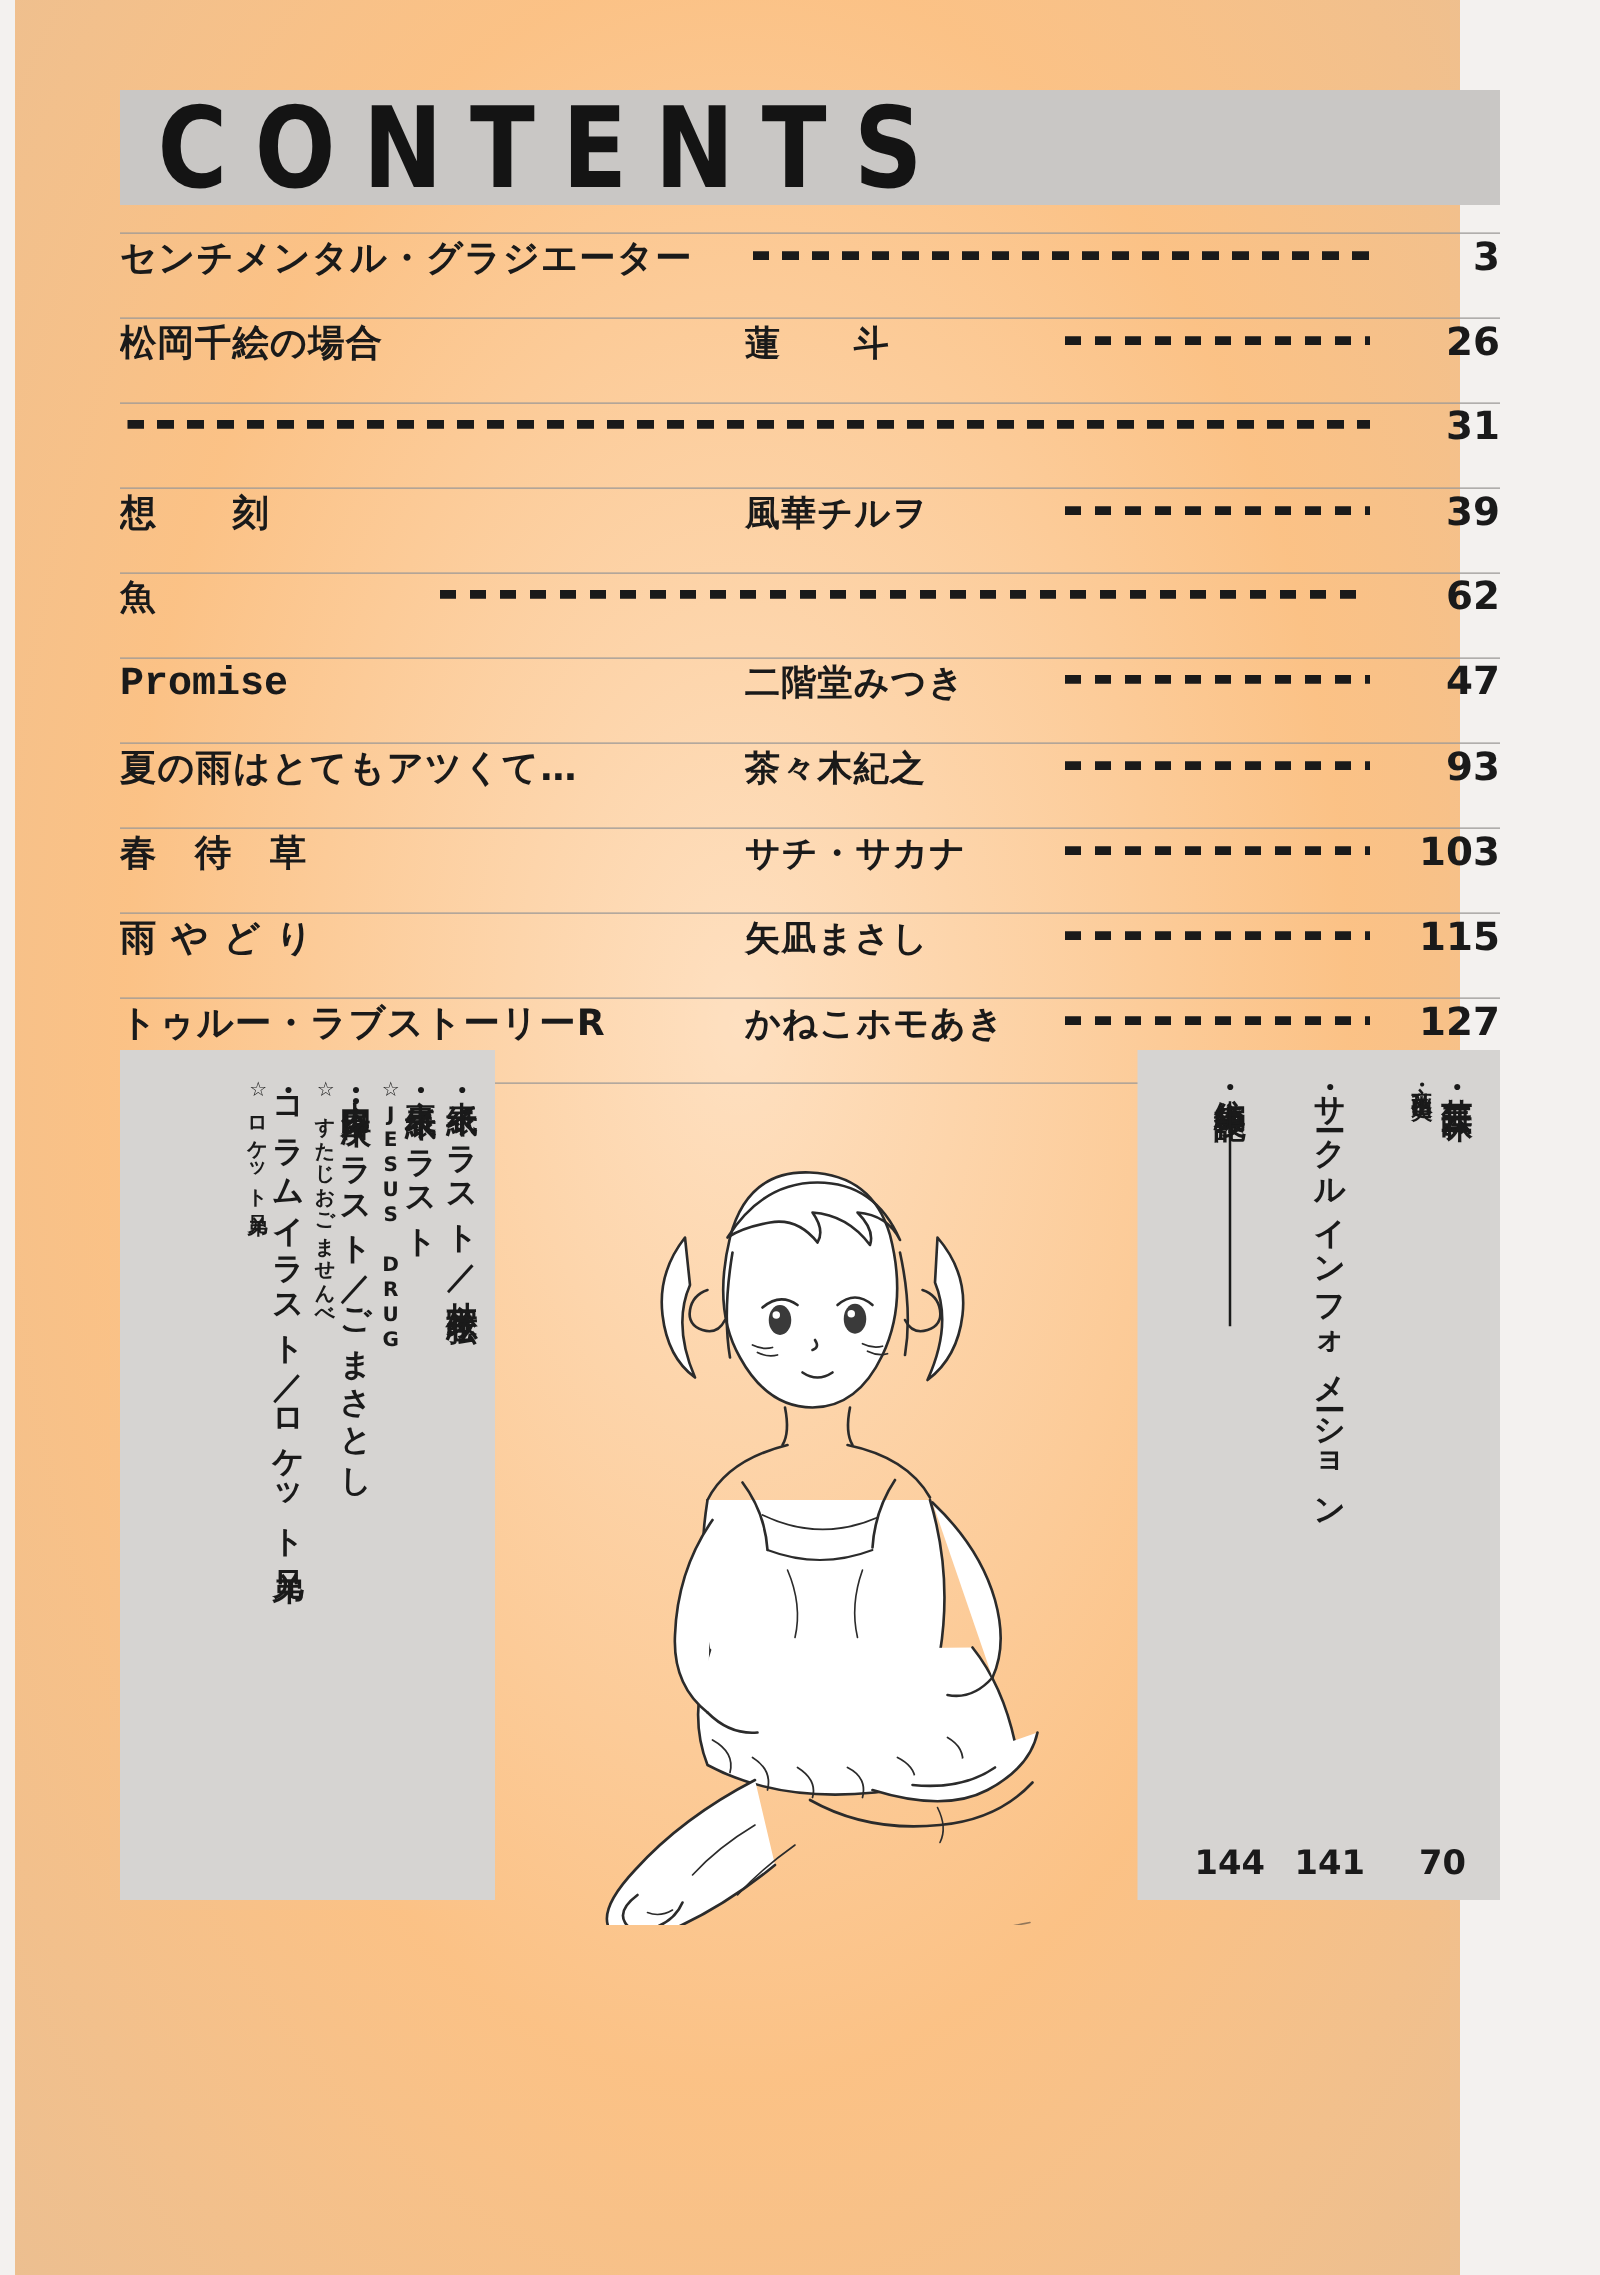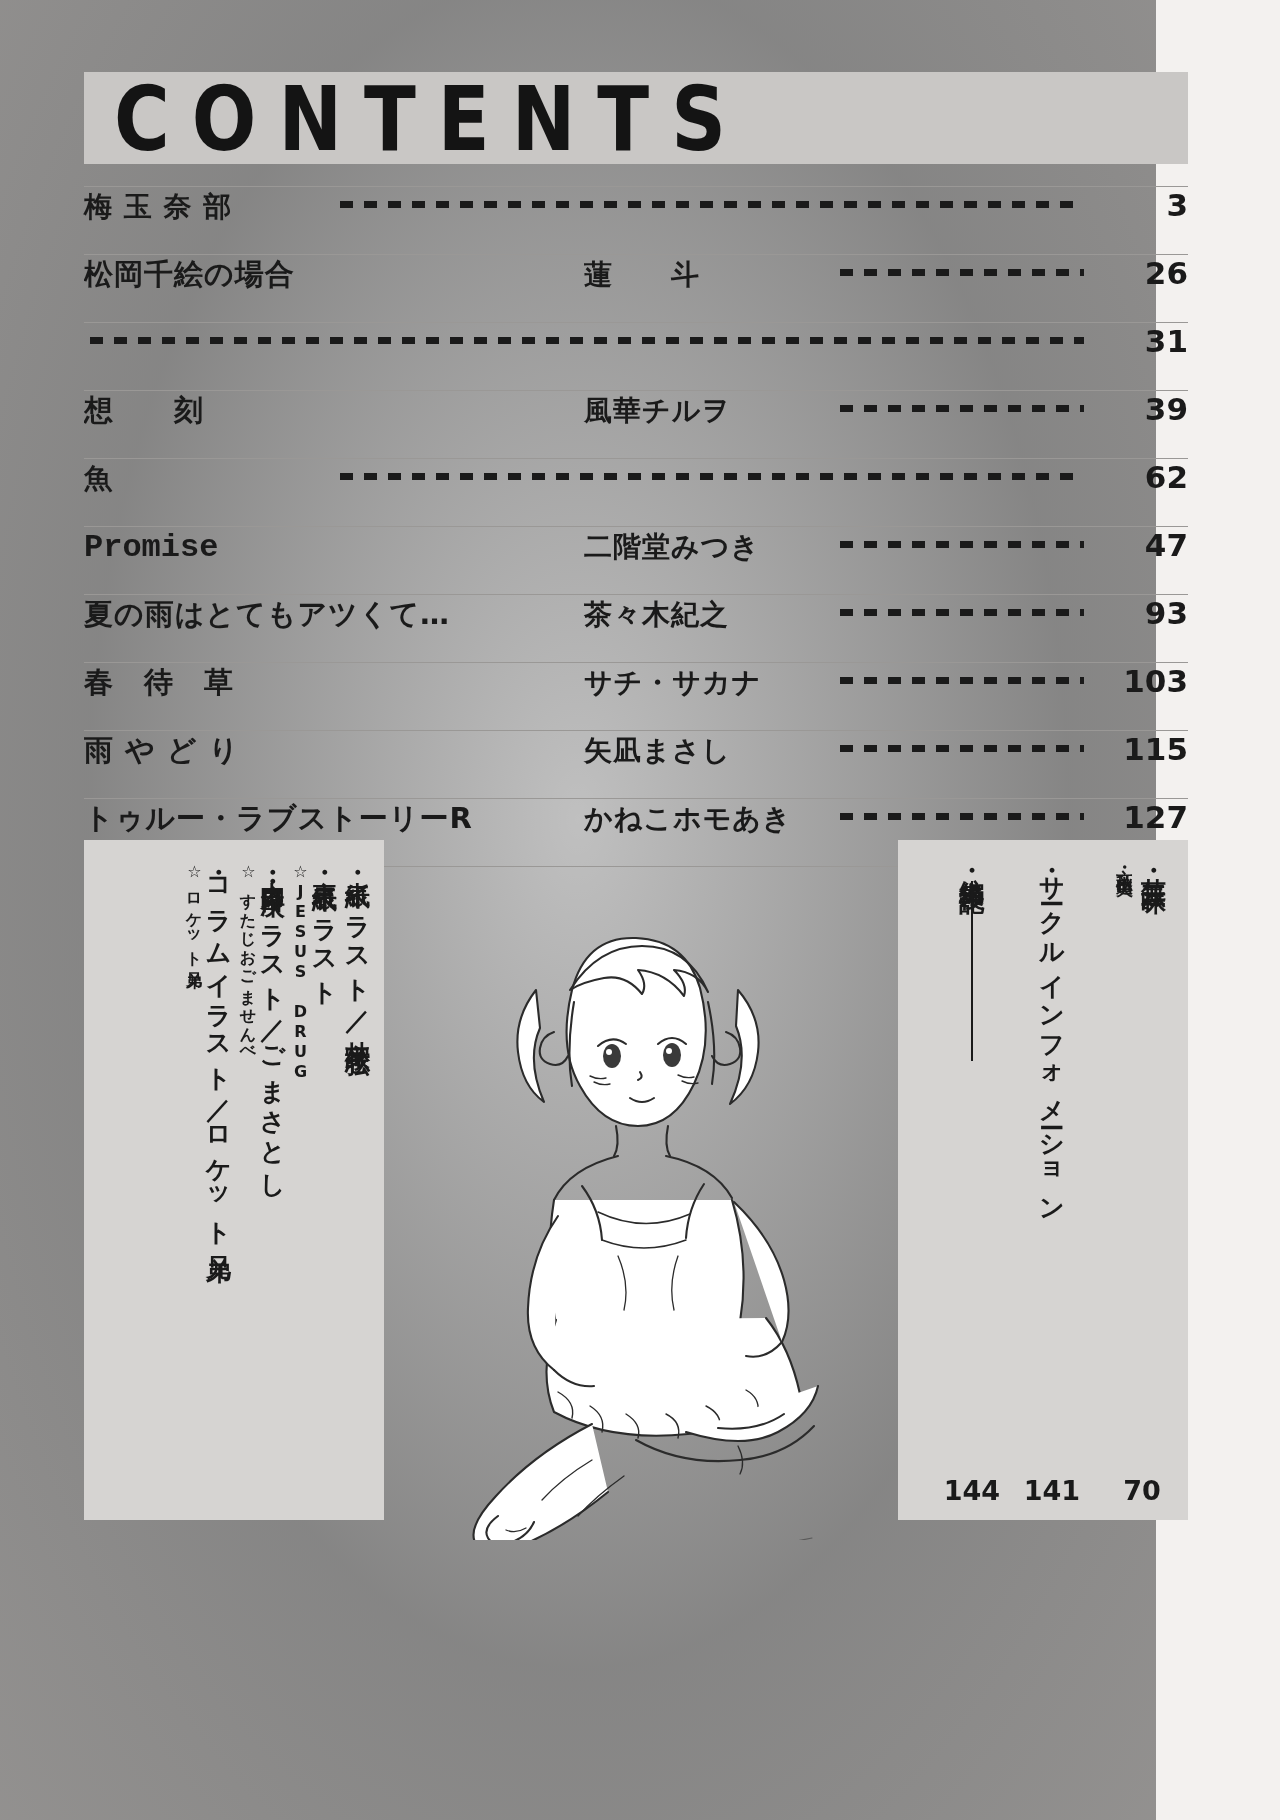--- a/index.html
+++ b/index.html
@@ -6,22 +6,22 @@
   body{
     width:1280px;height:1820px;
     background:#f3f1ef;
     font-family:"DejaVu Sans","Liberation Sans",sans-serif;
     color:#1a1a1a;
     position:relative;
     overflow:hidden;
   }
   .page{
     position:absolute;
-    left:0;top:0;width:1156px;height:1820px;
-    background:#737373;
+    left:12px;top:0;width:1156px;height:1820px;
+    background:#fdba74;
   }
   
   .page:before{
     content:"";position:absolute;inset:0;
     background:radial-gradient(ellipse at 50% 45%, rgba(255,255,255,0.55) 0%, rgba(240,237,234,0.15) 60%, rgba(205,200,196,0.35) 100%);
     pointer-events:none;
   }
 
   
   .contents-banner{
@@ -176,21 +176,21 @@
 
 <div class="page">
 
   <div class="contents-banner">
     <div class="title">CONTENTS</div>
   </div>
 
   <div class="toc">
 
     <div class="toc-row">
-      <div class="toc-author">梅 玉 奈 部</div>
+      <div class="toc-title">センチメンタル・グラジエーター</div>
       <div class="toc-dots"></div>
       <div class="toc-page">3</div>
     </div>
 
     <div class="toc-row">
       <div class="toc-title">松岡千絵の場合</div>
       <div class="toc-author">蓮　　斗</div>
       <div class="toc-dots"></div>
       <div class="toc-page">26</div>
     </div>

